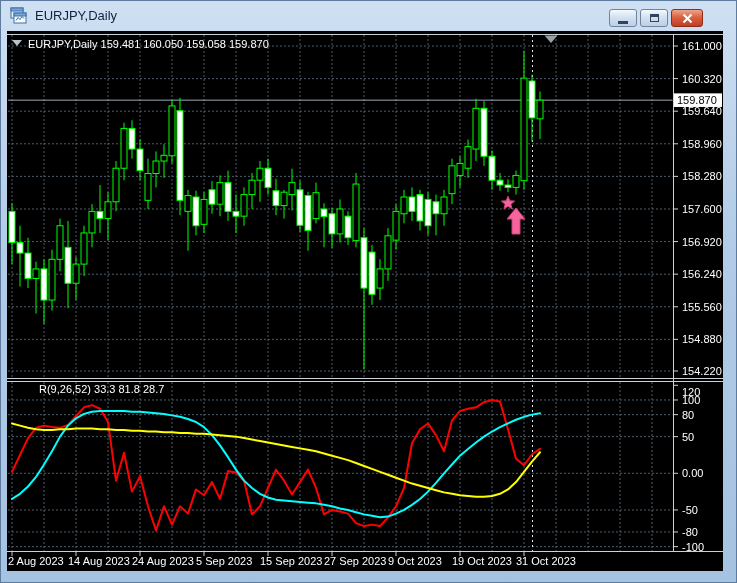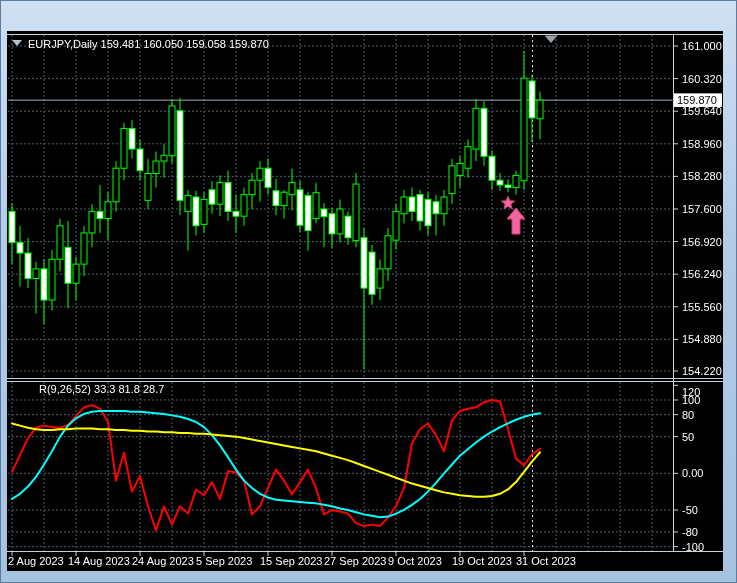--- a/index.html
+++ b/index.html
@@ -17,20 +17,44 @@
   .glyph-min{width:10px;height:3px;background:#2e4560;margin-top:8px;}
   .glyph-restore{width:9px;height:8px;border:1px solid #2e4560;border-top:3px solid #2e4560;box-sizing:border-box;background:transparent;}
   .client{position:absolute;left:6px;top:30px;width:716px;height:540px;background:#000;}
   svg{display:block;}
   text{font-family:"Liberation Sans",sans-serif;}
 </style>
 </head>
 <body>
 
 <div class="window">
+  <div class="titlebar">
+    <span class="app-icon">
+      <svg width="18" height="18" viewBox="0 0 18 18">
+        <rect x="1" y="1" width="12" height="10" fill="#eaf2fb" stroke="#3b6ea5"></rect>
+        <rect x="1" y="1" width="12" height="3" fill="#7aa7dc" stroke="#3b6ea5"></rect>
+        <rect x="4" y="6" width="12" height="10" fill="#ffffff" stroke="#3b6ea5"></rect>
+        <rect x="4" y="6" width="12" height="3" fill="#7aa7dc" stroke="#3b6ea5"></rect>
+        <polyline points="6,13.5 8,10.5 10,12.5 12,9.5 14,11.5" fill="none" stroke="#2f6db2" stroke-width="1"></polyline>
+      </svg>
+    </span>
+    <span class="title">EURJPY,Daily</span>
+    <div class="btn minb" title="Minimize">
+      <span class="glyph-min"></span>
+    </div>
+    <div class="btn maxb" title="Restore">
+      <span class="glyph-restore"></span>
+    </div>
+    <div class="btn closeb" title="Close">
+      <svg width="11" height="11" viewBox="0 0 11 11">
+        <line x1="1.5" y1="1.5" x2="9.5" y2="9.5" stroke="#ffffff" stroke-width="2.2"></line>
+        <line x1="9.5" y1="1.5" x2="1.5" y2="9.5" stroke="#ffffff" stroke-width="2.2"></line>
+      </svg>
+    </div>
+  </div>
   <div class="client">
     <svg id="chart" viewBox="6 30 716 540" width="716" height="540">
         <rect x="6" y="30" width="716" height="540" fill="#000000"></rect>
         <line x1="11" y1="34" x2="11" y2="377" stroke="#4e5e6c" stroke-dasharray="2 2"></line>
         <line x1="11" y1="381" x2="11" y2="550" stroke="#4e5e6c" stroke-dasharray="2 2"></line>
         <line x1="43" y1="34" x2="43" y2="377" stroke="#4e5e6c" stroke-dasharray="2 2"></line>
         <line x1="43" y1="381" x2="43" y2="550" stroke="#4e5e6c" stroke-dasharray="2 2"></line>
         <line x1="75" y1="34" x2="75" y2="377" stroke="#4e5e6c" stroke-dasharray="2 2"></line>
         <line x1="75" y1="381" x2="75" y2="550" stroke="#4e5e6c" stroke-dasharray="2 2"></line>
         <line x1="107" y1="34" x2="107" y2="377" stroke="#4e5e6c" stroke-dasharray="2 2"></line>

